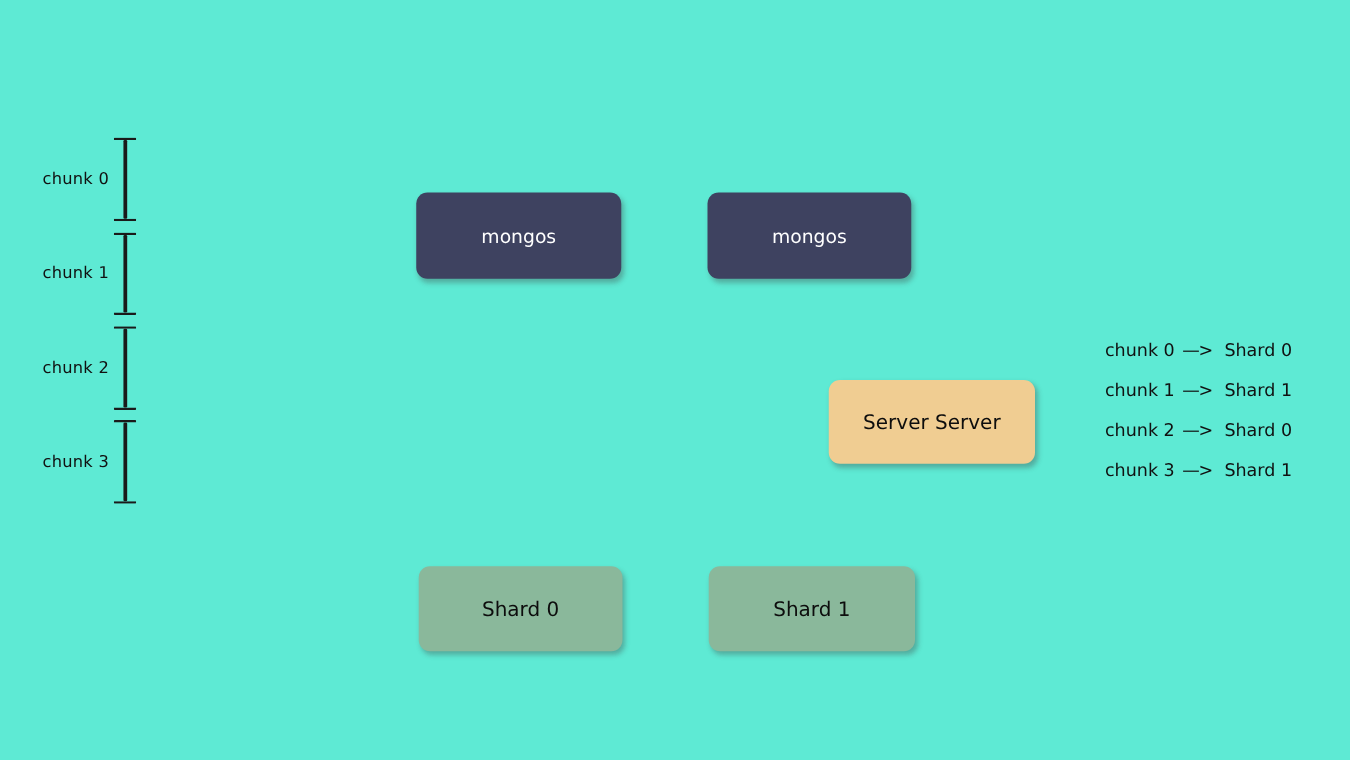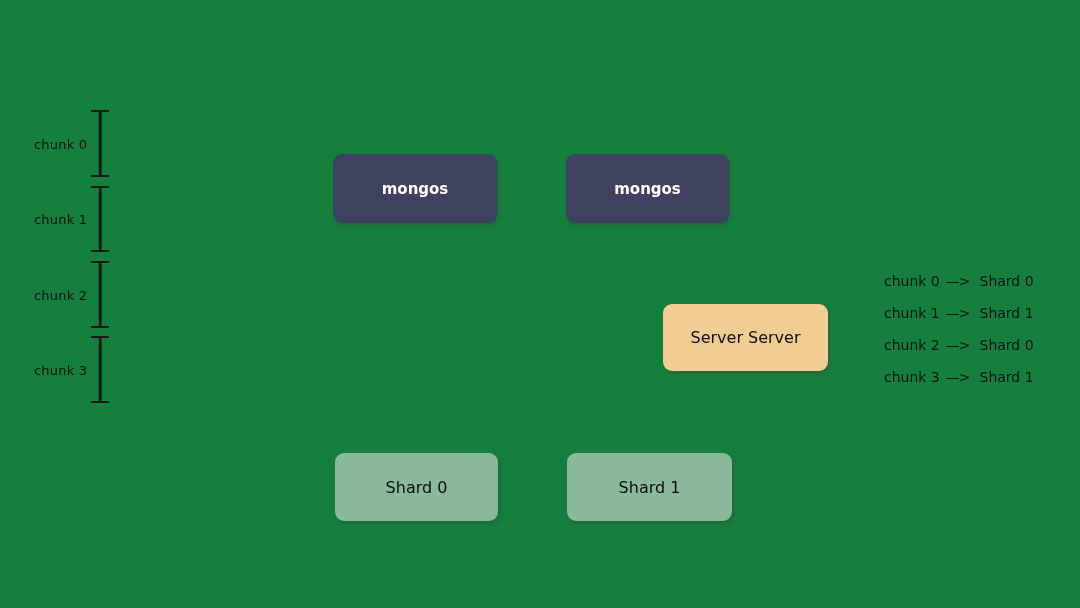--- a/index.html
+++ b/index.html
@@ -4,21 +4,21 @@
 <style>
   html, body {
     margin: 0;
     padding: 0;
     background: #ffffff;
   }
   .canvas {
     position: relative;
     width: 1080px;
     height: 608px;
-    background: #15803d;
+    background: #5eead4;
     font-family: "DejaVu Sans", sans-serif;
     color: #111111;
     overflow: hidden;
   }
 
   
   .chunk-row { position: absolute; left: 0; width: 130px; }
   .chunk-row-0 { top: 110px; height: 67px; }
   .chunk-row-1 { top: 186px; height: 66px; }
   .chunk-row-2 { top: 261px; height: 67px; }
@@ -60,21 +60,21 @@
     align-items: center;
     justify-content: center;
     border-radius: 9px;
     box-shadow: 2px 3px 4px rgba(60, 60, 60, 0.35);
     font-size: 16px;
     white-space: nowrap;
   }
   .node-mongos {
     background: #3e4260;
     color: #ffffff;
-    font-weight: bold;
+    font-weight: normal;
     font-size: 15px;
   }
   .node-config {
     background: #f0cd92;
     color: #0d0d0d;
   }
   .node-shard {
     background: #8ab89b;
     color: #0d0d0d;
   }

